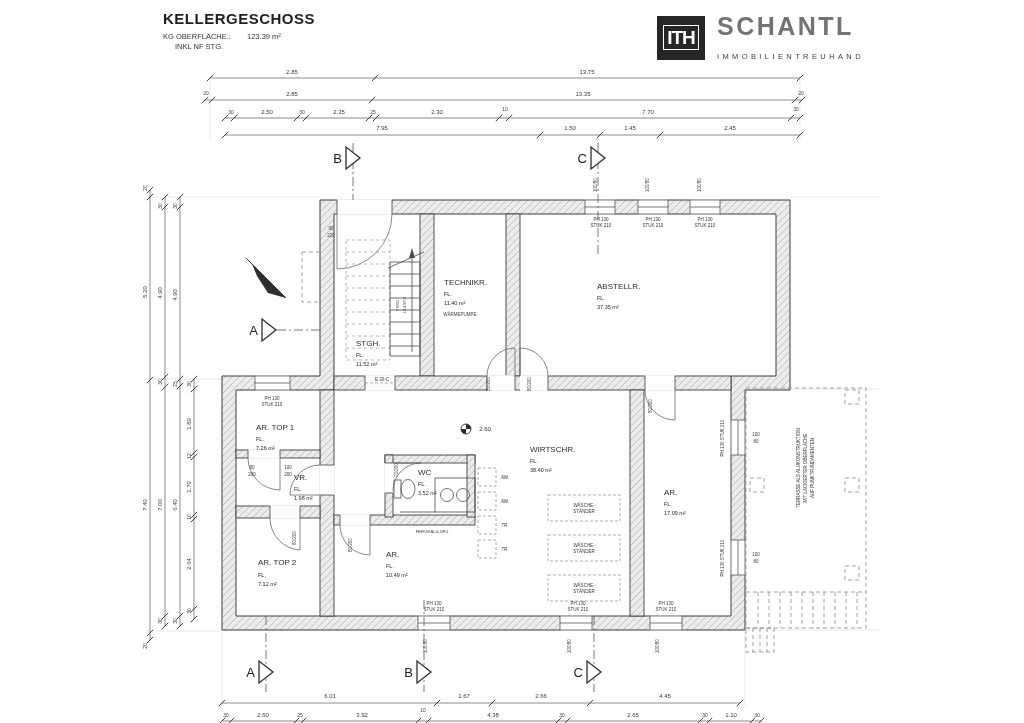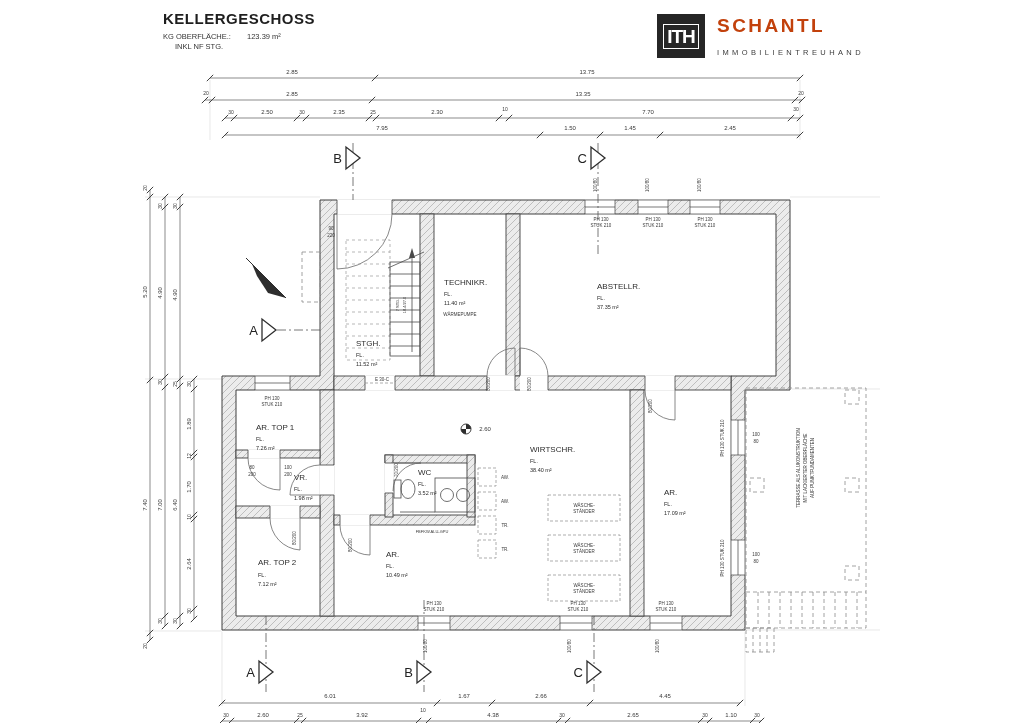--- a/index.html
+++ b/index.html
@@ -11,21 +11,21 @@
   .title-block .t2{font-size:7.5px;color:#333;margin-top:3px;}
   .title-block .t2 .val{margin-left:14px;}
   .title-block .t3{font-size:7.5px;color:#333;margin-top:1px;padding-left:12px;}
   
   .logo{position:absolute;right:16px;top:14px;display:flex;align-items:center;gap:12px;}
   .logo-box{width:48px;height:44px;background:#262626;display:flex;align-items:center;justify-content:center;
             box-shadow:inset 0 0 0 2px #262626;}
   .logo-box span{color:#fff;font-size:19px;font-weight:bold;letter-spacing:-1px;border:1.5px solid #fff;
                  padding:2px 3px;line-height:1;}
   .logo-text{display:flex;flex-direction:column;align-items:flex-start;}
-  .logo-name{font-size:19px;font-weight:bold;letter-spacing:2.5px;color:#c2410c;line-height:1;}
+  .logo-name{font-size:25px;font-weight:bold;letter-spacing:2.5px;color:#737373;line-height:1;}
   .logo-sub{font-size:7.5px;letter-spacing:3.4px;color:#3c3c3c;margin-top:13px;}
   
   svg.plan{position:absolute;left:0;top:0;}
   text{font-family:"Liberation Sans",sans-serif;}
   .rn{font-size:8px;fill:#2b2b2b;}
   .ra{font-size:5.5px;fill:#2b2b2b;}
   .pt{fill:#3a3a3a;}
   .marker-letter{font-size:13px;fill:#222;}
 </style>
 </head>

